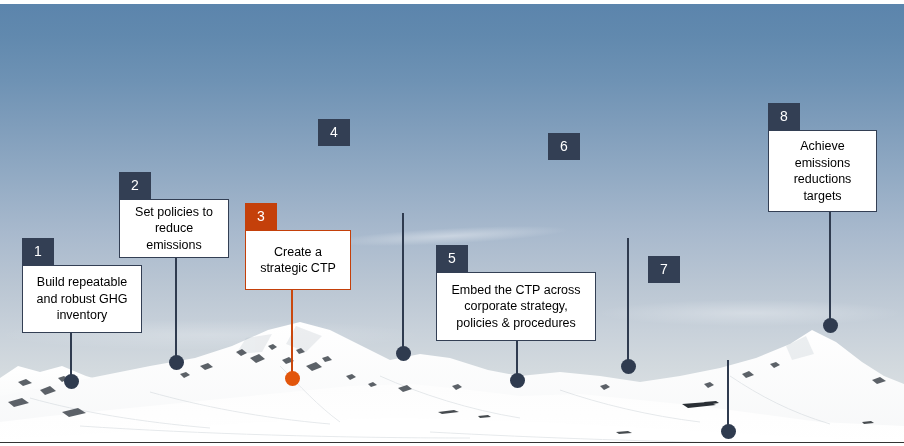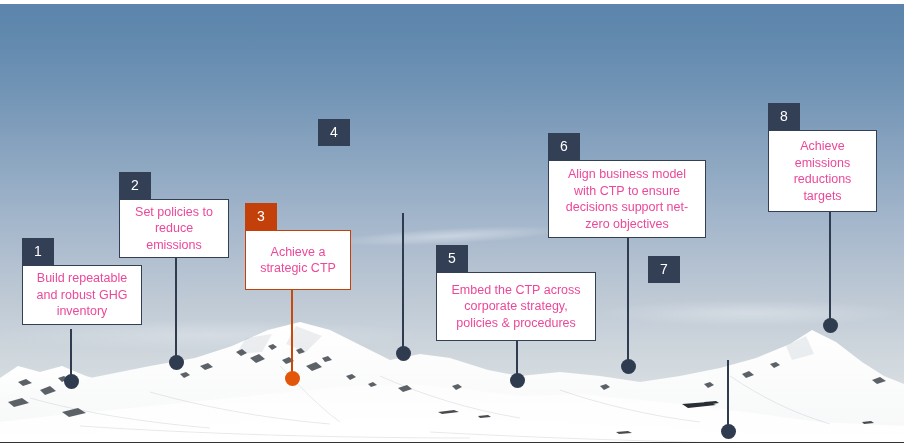--- a/index.html
+++ b/index.html
@@ -77,21 +77,21 @@
     display:flex;align-items:center;justify-content:center;
     box-sizing:border-box;
     padding-bottom:1px;
   }
   .tab.orange{background:#c4400a;}
   .card{
     position:absolute;left:0;top:27px;
     background:#ffffff;
     border:1px solid #333f54;
     box-sizing:border-box;
-    color:#ec4899;
+    color:#000000;
     font-size:12.5px;
     line-height:16.5px;
     text-align:center;
     display:flex;align-items:center;justify-content:center;
     padding:0 8px;
   }
   .card.orange{border-color:#c4400a;}
   .card .txt{display:block;width:100%;}
 </style>
 </head>
@@ -214,50 +214,47 @@
       <div class="dot" style="left: 621px; top: 359px;"></div>
       <div class="stem" style="left: 727px; top: 360px; height: 71px;"></div>
       <div class="dot" style="left: 721px; top: 424px;"></div>
       <div class="stem" style="left: 829px; top: 212px; height: 113px;"></div>
       <div class="dot" style="left: 823px; top: 318px;"></div>
     </div>
 
   <div id="callouts">
       <div class="callout" style="left: 22px; top: 238px; width: 120px; height: 91px;">
         <div class="tab">1</div>
-        <div class="card" style="width: 120px; height: 60px; left: 0px; top: 27px;">
+        <div class="card" style="width: 120px; height: 68px; left: 0px; top: 27px;">
           <span class="txt">Build repeatable and robust GHG inventory</span>
         </div>
       </div>
       <div class="callout" style="left: 119px; top: 172px; width: 110px; height: 86px;">
         <div class="tab">2</div>
         <div class="card" style="width: 110px; height: 59px; left: 0px; top: 27px;">
           <span class="txt">Set policies to reduce emissions</span>
         </div>
       </div>
       <div class="callout" style="left: 245px; top: 203px; width: 106px; height: 87px;">
         <div class="tab orange">3</div>
         <div class="card orange" style="width: 106px; height: 60px; left: 0px; top: 27px;">
-          <span class="txt">Achieve a strategic CTP</span>
+          <span class="txt">Create a strategic CTP</span>
         </div>
       </div>
       <div class="callout" style="left: 318px; top: 119px; width: 174px; height: 94px;">
         <div class="tab">4</div>
       </div>
       <div class="callout" style="left: 436px; top: 245px; width: 160px; height: 96px;">
         <div class="tab">5</div>
         <div class="card" style="width: 160px; height: 69px; left: 0px; top: 27px;">
           <span class="txt">Embed the CTP across corporate strategy, policies &amp; procedures</span>
         </div>
       </div>
       <div class="callout" style="left: 548px; top: 133px; width: 158px; height: 105px;">
         <div class="tab">6</div>
-        <div class="card" style="width: 158px; height: 78px; left: 0px; top: 27px;">
-          <span class="txt">Align business model with CTP to ensure decisions support net-zero objectives</span>
-        </div>
       </div>
       <div class="callout" style="left: 648px; top: 256px; width: 158px; height: 104px;">
         <div class="tab">7</div>
       </div>
       <div class="callout" style="left: 768px; top: 103px; width: 109px; height: 109px;">
         <div class="tab">8</div>
         <div class="card" style="width: 109px; height: 82px; left: 0px; top: 27px;">
           <span class="txt">Achieve emissions reductions targets</span>
         </div>
       </div>

